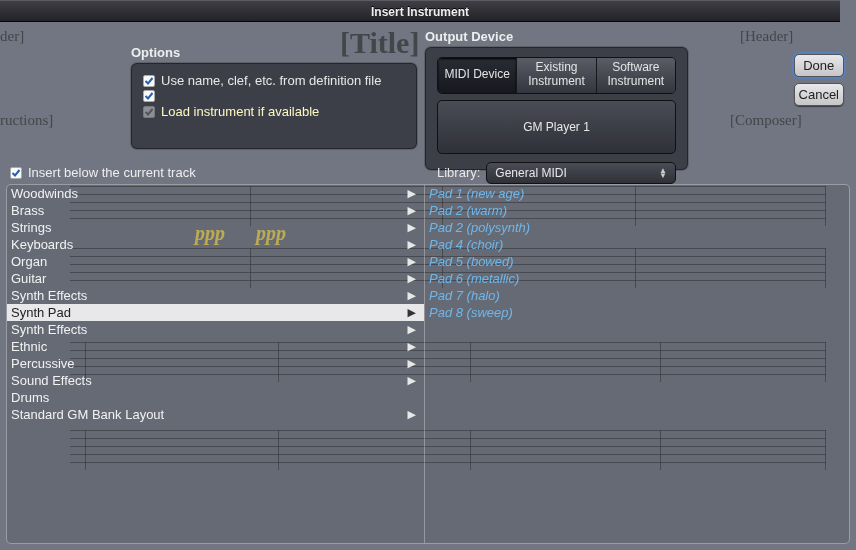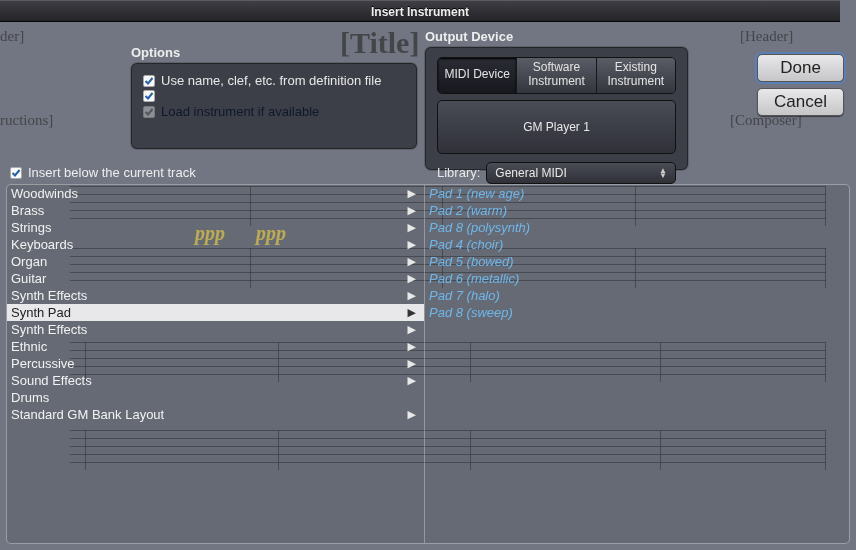--- a/index.html
+++ b/index.html
@@ -31,38 +31,38 @@
     border:1px solid rgba(255,255,255,0.18); border-radius:7px; padding:8px 12px 12px;
     box-shadow: inset 0 0 0 1px rgba(0,0,0,0.4);}
   .group-title { position:absolute; top:-18px; left:0; font-weight:bold; color:#eee;}
   .group.options { left:130px; top:40px; width:288px; height:88px;}
   .group.output  { left:424px; top:24px; width:265px; height:125px;}
 
   .check { display:flex; align-items:center; gap:6px; margin:2px 0; }
   .checkbox { width:12px; height:12px; border:1px solid #aaa; background:#fafafa; border-radius:2px;
     display:inline-flex; align-items:center; justify-content:center; flex:none; cursor:pointer;}
   .checkbox svg { width:10px; height:10px; }
-  .check.disabled { color:#0f172a; }
+  .check.disabled { color:#fef9c3; }
   .check.disabled .checkbox { background:#8c8f98; border-color:#77797f; }
 
   .seg { display:flex; border:1px solid #111; border-radius:5px; overflow:hidden; margin:2px 0 6px;}
   .seg button { flex:1; background:linear-gradient(#5a5c66,#34363e); color:#e4e4e4;
     border:none; border-right:1px solid #17181c; font-size:12px; padding:3px 0 4px; cursor:pointer; line-height:1.15;}
   .seg button:last-child { border-right:none; }
   .seg button.active { background:linear-gradient(#2a2c34,#17181e); box-shadow: inset 0 1px 2px #000;}
   .device-strip { background:linear-gradient(#4a4c56,#2f3038); border:1px solid #111; border-radius:5px;
     text-align:center; padding:19px 0; font-size:12px; margin-bottom:8px;}
   .lib-row { display:flex; align-items:center; gap:6px;}
   .dropdown { flex:1; background:linear-gradient(#4a4c56,#2f3038); border:1px solid #111; border-radius:5px;
     padding:3px 8px; font-size:12px; display:flex; justify-content:space-between; align-items:center; cursor:pointer;}
   .dropdown .chevrons { display:flex; flex-direction:column; line-height:5px; font-size:8px; color:#ccc;}
 
   .action-buttons { position:absolute; right:12px; top:32px; display:flex; flex-direction:column; gap:6px;}
   .btn { background:linear-gradient(#e8e8ea,#c6c6c9); color:#222; border:1px solid #555; border-radius:5px;
-    padding:3px 16px; font-size:17px; cursor:pointer; box-shadow:0 1px 1px rgba(0,0,0,.5);}
+    padding:3px 4px; font-size:13px; cursor:pointer; box-shadow:0 1px 1px rgba(0,0,0,.5);}
   .btn.default { box-shadow:0 0 0 2px #5a7fb8, 0 1px 1px rgba(0,0,0,.5);}
 
   .below-check { position:absolute; left:10px; top:165px; display:flex; align-items:center; gap:6px; color:#eee;}
 
   .lists { position:absolute; left:6px; right:6px; top:184px; bottom:6px;
     border:1px solid rgba(255,255,255,0.35); border-radius:5px; display:flex; overflow:hidden;
     background:rgba(40,42,50,0.15);}
   .col { position:relative; overflow:auto;}
   .col.left { width:418px; border-right:1px solid rgba(255,255,255,0.3);}
   .col.right { flex:1;}
@@ -161,22 +161,22 @@
           </svg>
         </span>
       <span>Load instrument if available</span>
     </label>
   </div>
 
   <div class="group output">
     <div class="group-title">Output Device</div>
     <div class="seg">
       <button class="active"><span>MIDI Device</span></button>
+      <button><span>Existing Instrument</span></button>
       <button><span>Software Instrument</span></button>
-      <button><span>Existing Instrument</span></button>
     </div>
     <div class="device-strip">
       <span>GM Player 1</span>
     </div>
     <div class="lib-row">
       <span>Library:</span>
       <div class="dropdown">
         <span>General MIDI</span>
         <span class="chevrons">
             <span>▲</span>
@@ -260,21 +260,21 @@
       </div>
     </div>
   <div class="col right" id="inst-col">
       <div class="row">
         <span>Pad 1 (new age)</span>
       </div>
       <div class="row">
         <span>Pad 2 (warm)</span>
       </div>
       <div class="row">
-        <span>Pad 8 (polysynth)</span>
+        <span>Pad 2 (polysynth)</span>
       </div>
       <div class="row">
         <span>Pad 4 (choir)</span>
       </div>
       <div class="row">
         <span>Pad 5 (bowed)</span>
       </div>
       <div class="row">
         <span>Pad 6 (metallic)</span>
       </div>

